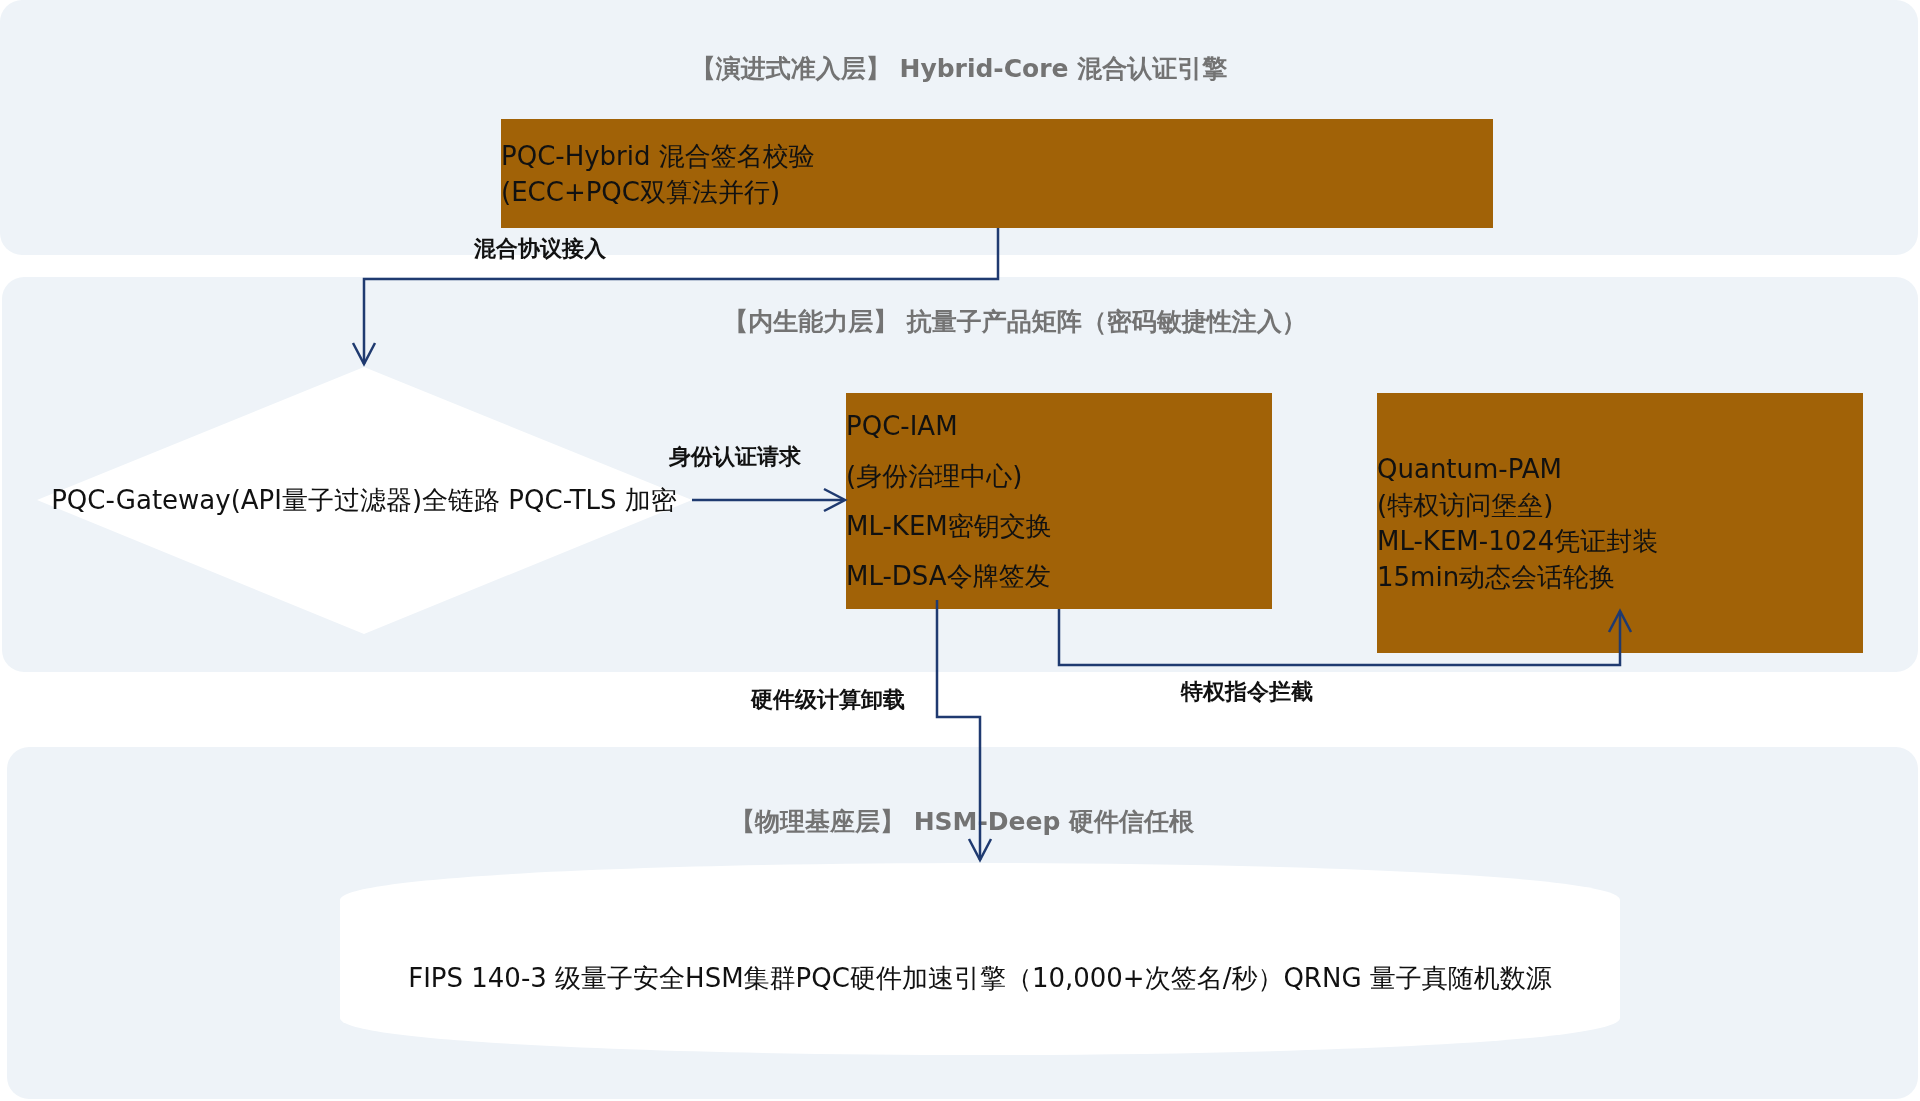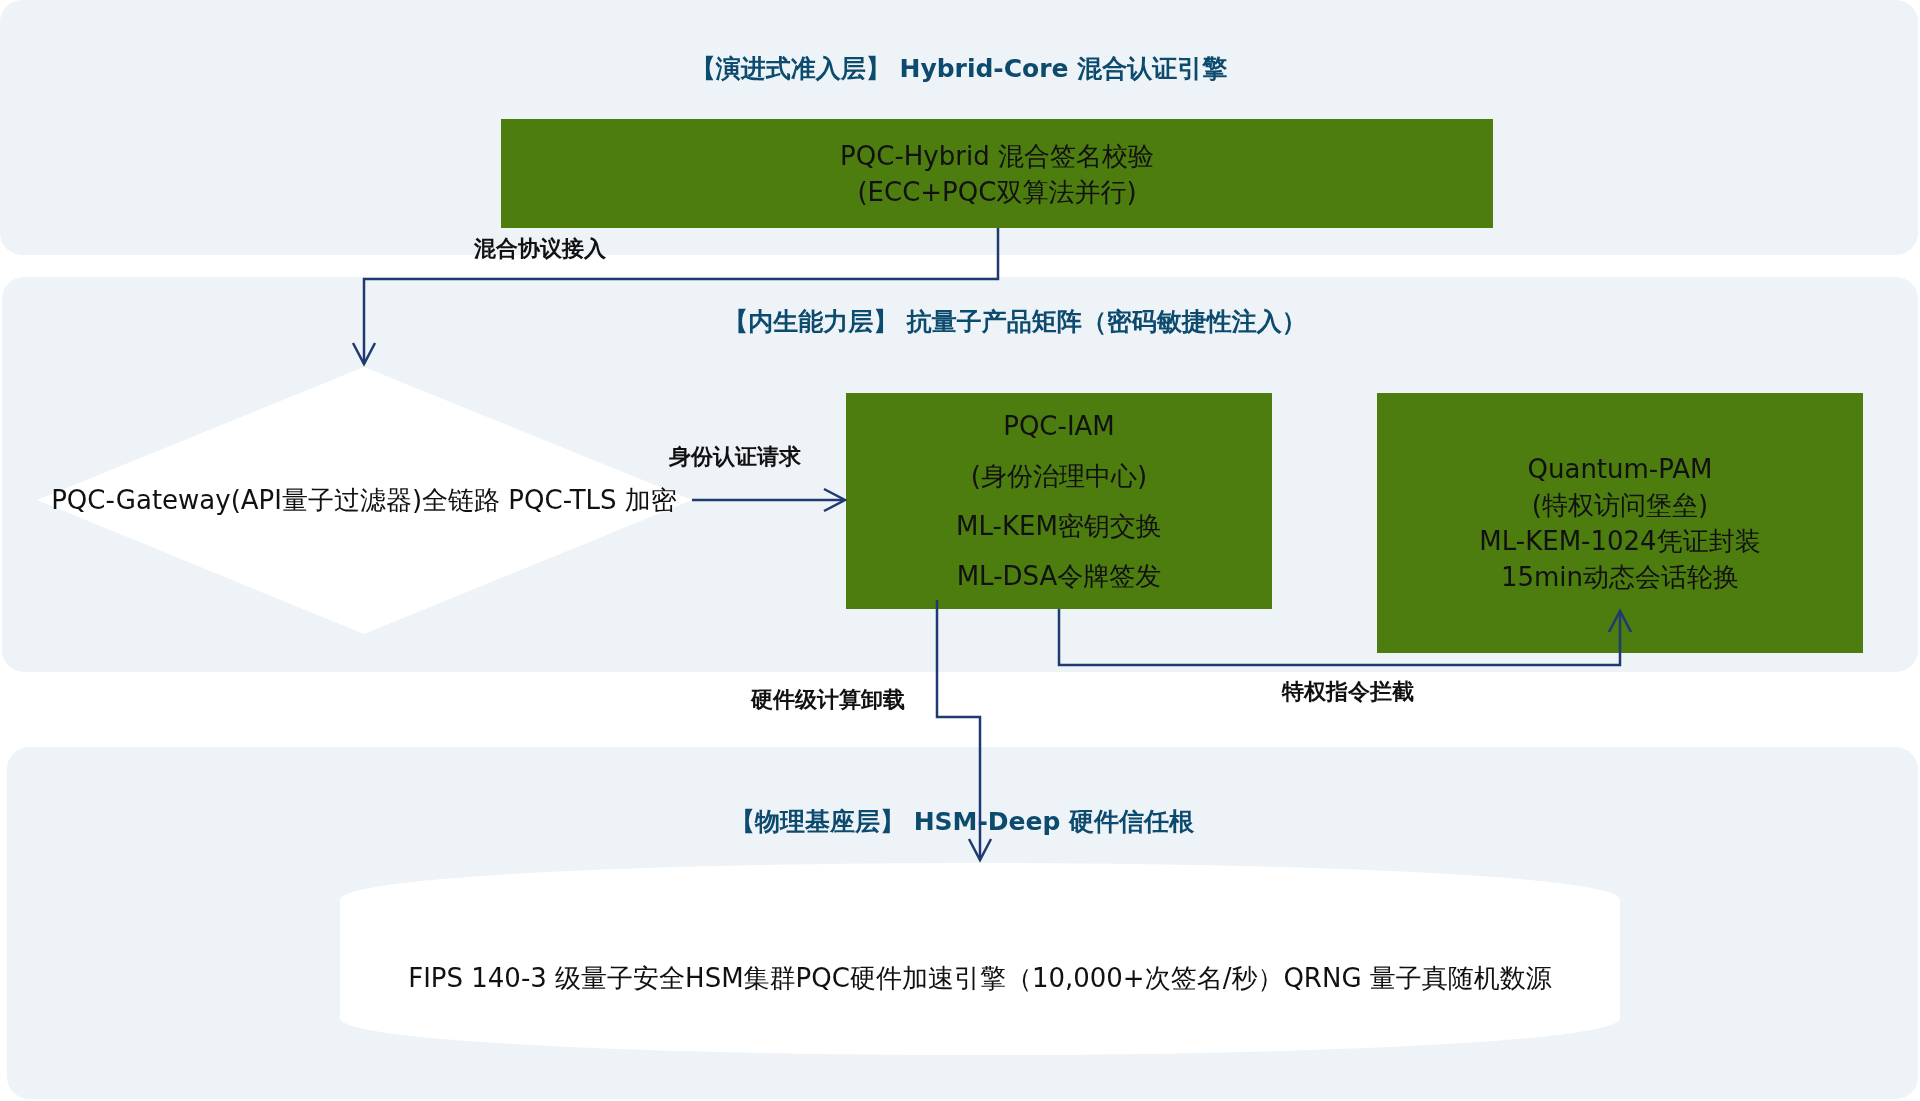--- a/index.html
+++ b/index.html
@@ -1,22 +1,22 @@
 <!DOCTYPE html>
 <html><head>
 <meta charset="utf-8">
 <style>
   html, body { margin: 0; padding: 0; background: #ffffff; }
   body { width: 1920px; height: 1101px; position: relative; overflow: hidden;
          font-family: "DejaVu Sans", "Liberation Sans", sans-serif; color: #111111; }
   .panel { position: absolute; background: #EEF3F8; border-radius: 22px; }
   .layer-title { position: absolute; left: 0; right: 0; text-align: center; font-weight: bold;
-                 font-size: 25px; color: #0c4a6e; white-space: nowrap; }
-  .node { position: absolute; background: #4d7c0f; display: flex; flex-direction: column;
-          align-items: center; justify-content: center; text-align: center;
+                 font-size: 25px; color: #737373; white-space: nowrap; }
+  .node { position: absolute; background: #a16207; display: flex; flex-direction: column;
+          align-items: flex-start; justify-content: center; text-align: center;
           font-size: 26px; line-height: 36px; color: #111111; }
   .node span { display: block; white-space: nowrap; }
   .edge-label { position: absolute; font-weight: bold; font-size: 22px; color: #111111;
                 white-space: nowrap; transform: translate(-50%, -50%); }
   svg.layer { position: absolute; left: 0; top: 0; width: 1920px; height: 1101px; overflow: visible; }
   .diamond-text, .cyl-text { position: absolute; display: flex; flex-direction: row;
           align-items: center; justify-content: center; text-align: center;
           font-size: 26px; line-height: 36px; color: #111111; }
   .diamond-text span, .cyl-text span { display: block; white-space: nowrap; }
 </style>
@@ -83,14 +83,14 @@
     <polyline points="1059,609 1059,665 1620,665 1620,611"></polyline>
     <polyline points="1609,632 1620,611 1631,632"></polyline>
 
     <polyline points="937,600 937,717 980,717 980,860"></polyline>
     <polyline points="969,839 980,860 991,839"></polyline>
   </g>
 </svg>
 
 <div class="edge-label" style="left:540px; top:249px;">混合协议接入</div>
 <div class="edge-label" style="left:735px; top:457px;">身份认证请求</div>
-<div class="edge-label" style="left:1348px; top:692px;">特权指令拦截</div>
+<div class="edge-label" style="left:1247px; top:692px;">特权指令拦截</div>
 <div class="edge-label" style="left:828px; top:700px;">硬件级计算卸载</div>
 
 </body></html>

